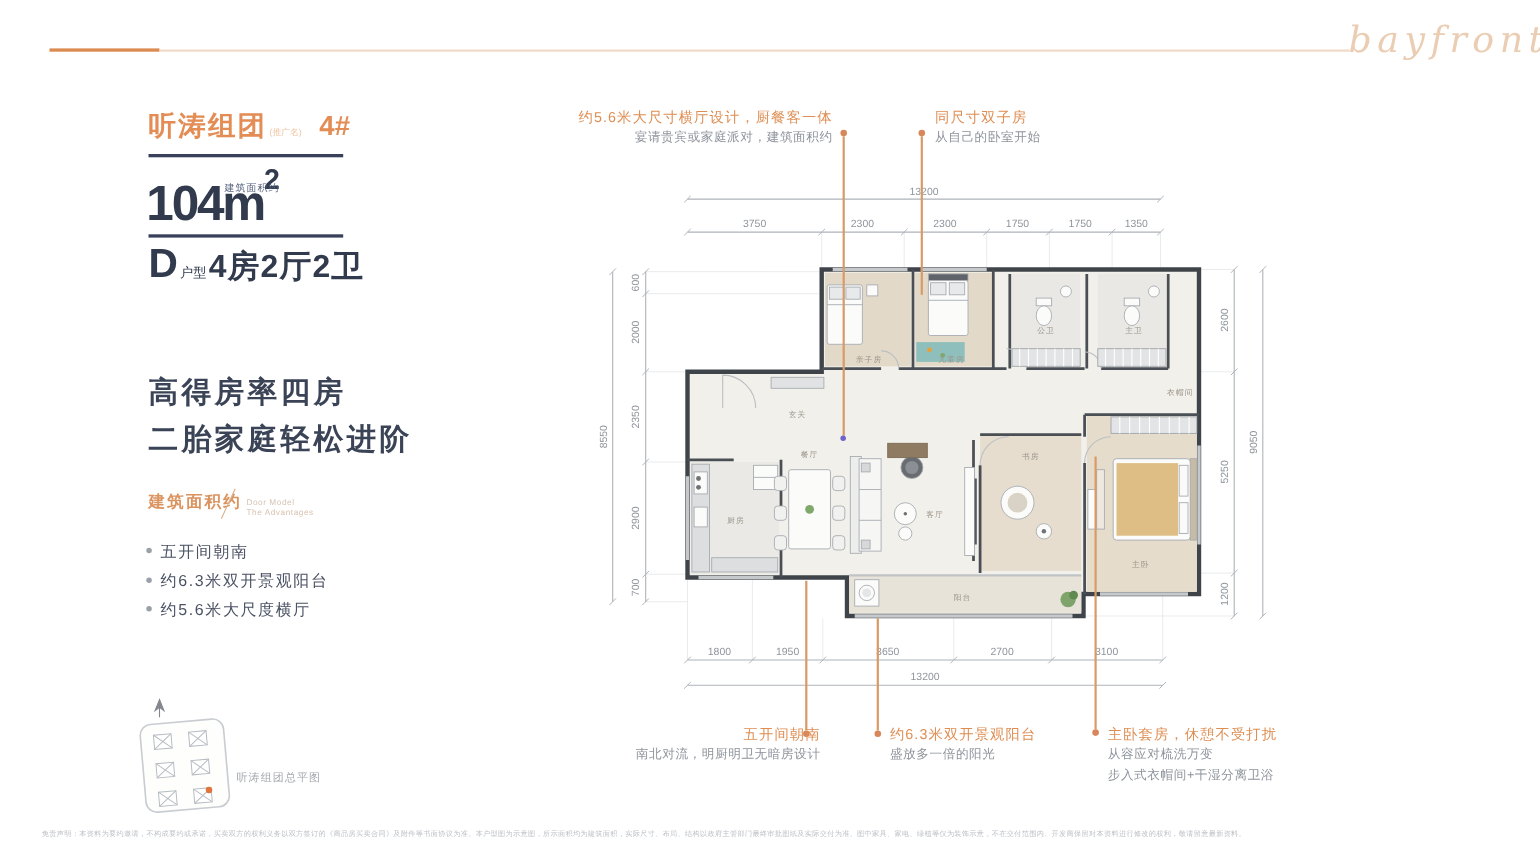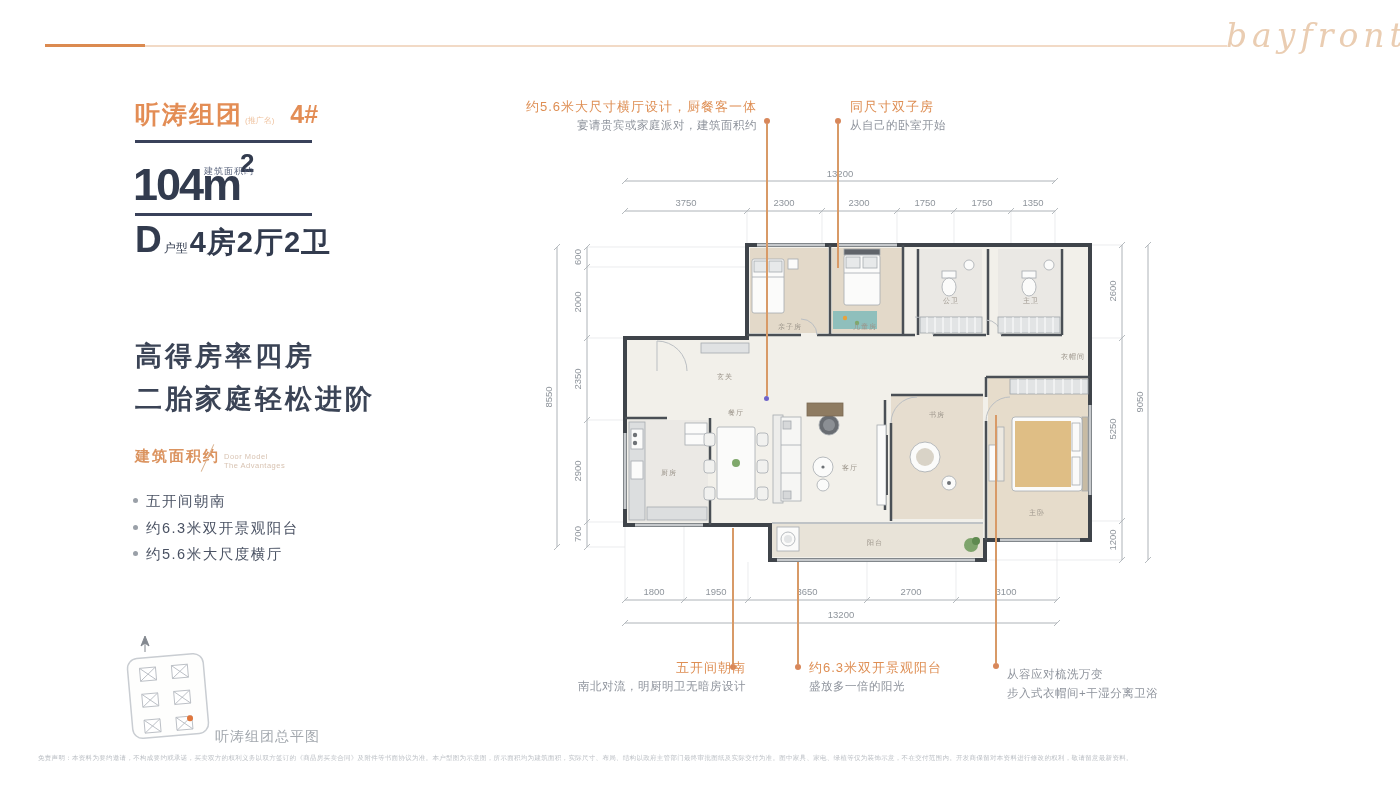--- a/index.html
+++ b/index.html
@@ -33,21 +33,21 @@
   .headline{left:135px;font-size:27px;font-weight:600;color:#3B4456;letter-spacing:3px;white-space:nowrap}
   .hl1{top:338px}.hl2{top:381px}
   .hi-title{left:135px;top:447px;font-size:15px;font-weight:bold;color:#DB935F;letter-spacing:2px}
   .hi-slash{left:207px;top:443px;width:1px;height:30px;background:#D9B08C;transform:rotate(25deg)}
   .hi-en{left:224px;top:452px;font-size:7.5px;line-height:9px;color:#D8C3B2;letter-spacing:.5px}
   .bullet-row{left:133px;white-space:nowrap}
   .b1{top:492px}.b2{top:519px}.b3{top:545px}
   .bullet-dot{display:inline-block;width:5px;height:5px;border-radius:50%;background:#9AA0A8;
        vertical-align:3px;margin-right:8px}
   .bullet-text{font-size:14.5px;color:#4A5263;letter-spacing:1.5px}
-  .siteplan-caption{left:215px;top:728px;font-size:14px;color:#A3A8AE;letter-spacing:1px}
+  .siteplan-caption{left:215px;top:700px;font-size:10px;color:#A3A8AE;letter-spacing:1px}
 
   
   .anno{width:270px}
   .anno .ttl{font-size:13px;font-weight:normal;color:#DE8E53;letter-spacing:1px;white-space:nowrap}
   .anno .ln{font-size:11.5px;line-height:19px;color:#8E939C;letter-spacing:.5px;white-space:nowrap}
   .anno .ln:first-of-type{margin-top:6px}
   .ar{text-align:right}
   .leader{width:1.5px;background:#D89A67}
   .ldot{width:6px;height:6px;border-radius:50%;background:#D8875A}
   .pdot{width:5px;height:5px;border-radius:50%;background:#6F63C9}
@@ -368,17 +368,18 @@
 </div>
 <div class="abs anno ar" style="right:654px;top:659px">
   <div class="ttl">五开间朝南</div>
   <div class="ln">南北对流，明厨明卫无暗房设计</div>
 </div>
 <div class="abs anno" style="left:809px;top:659px">
   <div class="ttl">约6.3米双开景观阳台</div>
   <div class="ln">盛放多一倍的阳光</div>
 </div>
 <div class="abs anno" style="left:1007px;top:659px">
+  <div class="ttl">主卧套房，休憩不受打扰</div>
   <div class="ln">从容应对梳洗万变</div>
   <div class="ln">步入式衣帽间+干湿分离卫浴</div>
 </div>
 
 <div class="abs disclaimer">免责声明：本资料为要约邀请，不构成要约或承诺，买卖双方的权利义务以双方签订的《商品房买卖合同》及附件等书面协议为准。本户型图为示意图，所示面积均为建筑面积，实际尺寸、布局、结构以政府主管部门最终审批图纸及实际交付为准。图中家具、家电、绿植等仅为装饰示意，不在交付范围内。开发商保留对本资料进行修改的权利，敬请留意最新资料。</div>
 
 </body></html>

